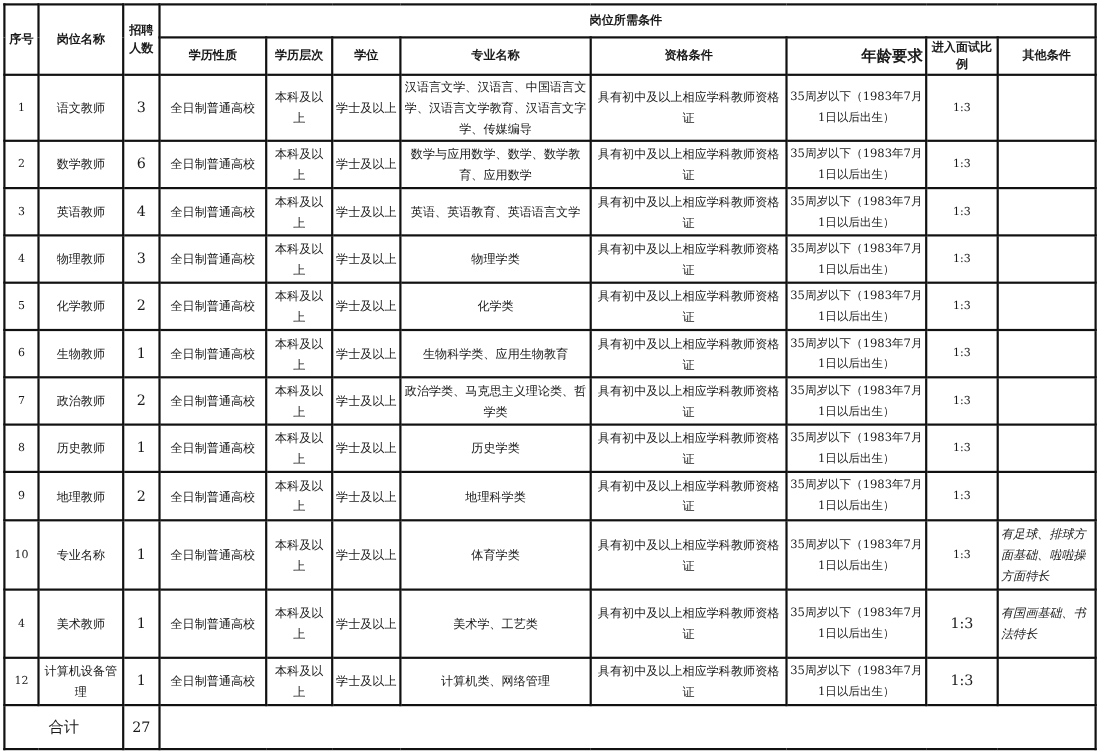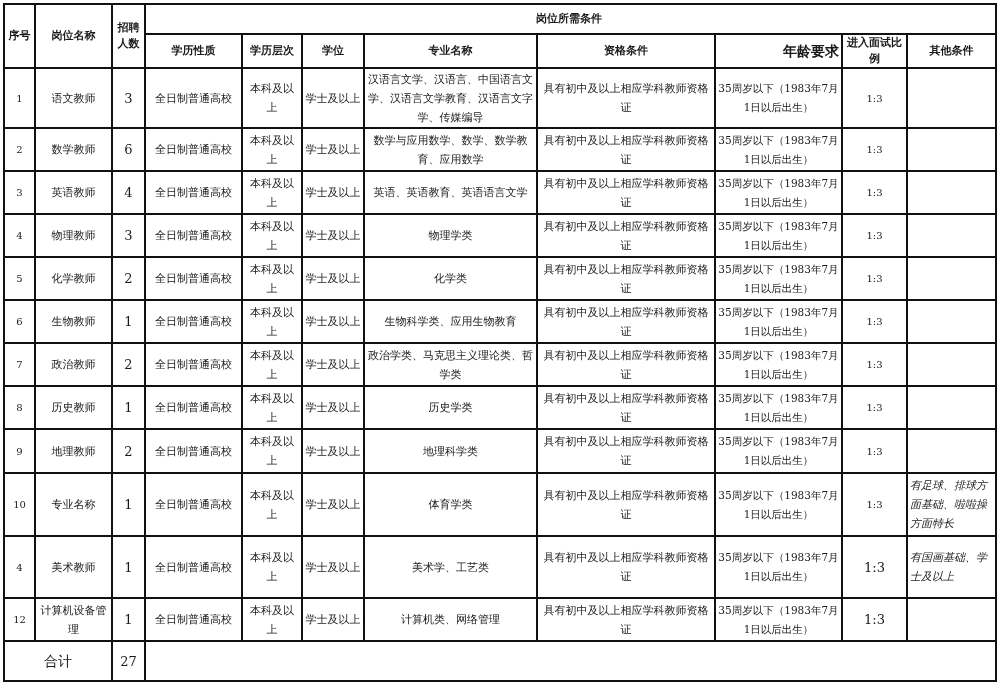--- a/index.html
+++ b/index.html
@@ -187,21 +187,21 @@
         <td class="seq">4</td>
         <td class="position">美术教师</td>
         <td class="num">1</td>
         <td>全日制普通高校</td>
         <td>本科及以上</td>
         <td>学士及以上</td>
         <td>美术学、工艺类</td>
         <td>具有初中及以上相应学科教师资格证</td>
         <td class="age">35周岁以下（1983年7月1日以后出生）</td>
         <td class="ratio-big">1:3</td>
-        <td class="other">有国画基础、学士及以上</td>
+        <td class="other">有国画基础、书法特长</td>
       </tr>
       <tr style="height: 43px;">
         <td class="seq">12</td>
         <td class="position">计算机设备管理</td>
         <td class="num">1</td>
         <td>全日制普通高校</td>
         <td>本科及以上</td>
         <td>学士及以上</td>
         <td>计算机类、网络管理</td>
         <td>具有初中及以上相应学科教师资格证</td>

